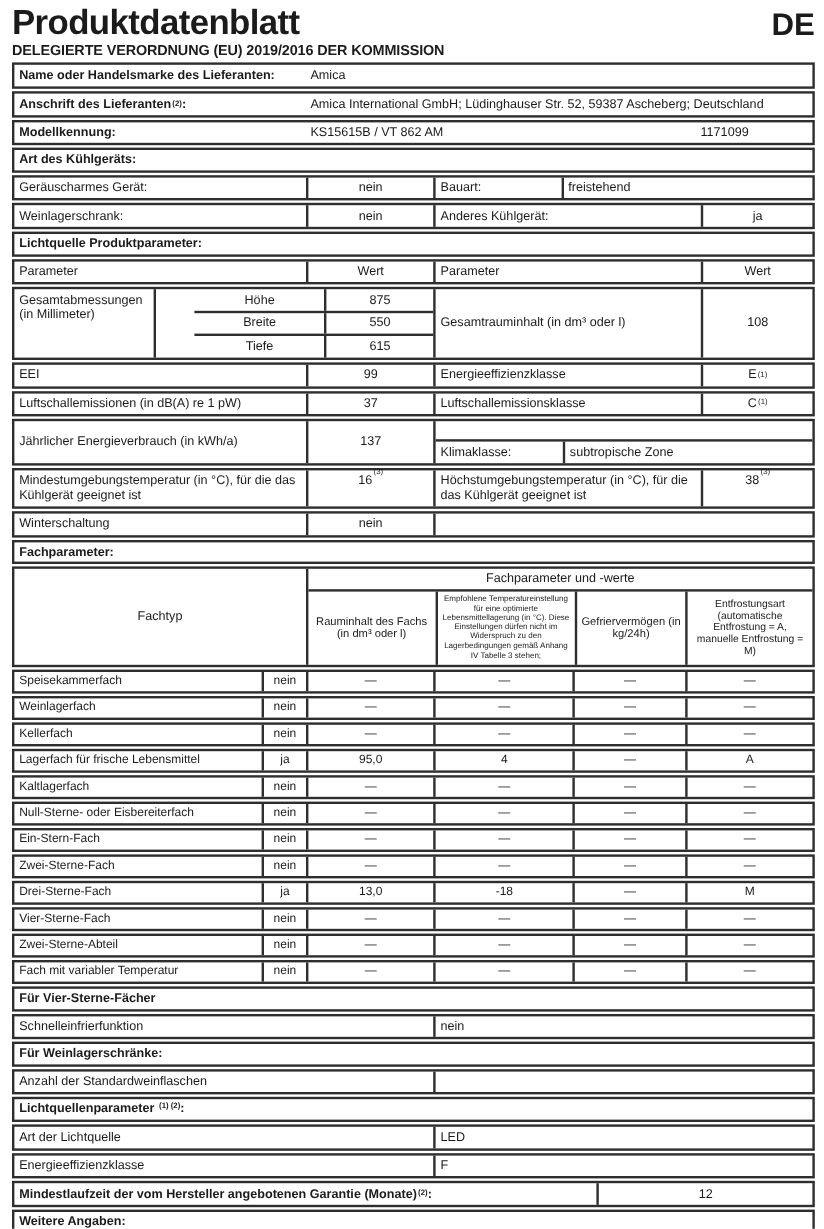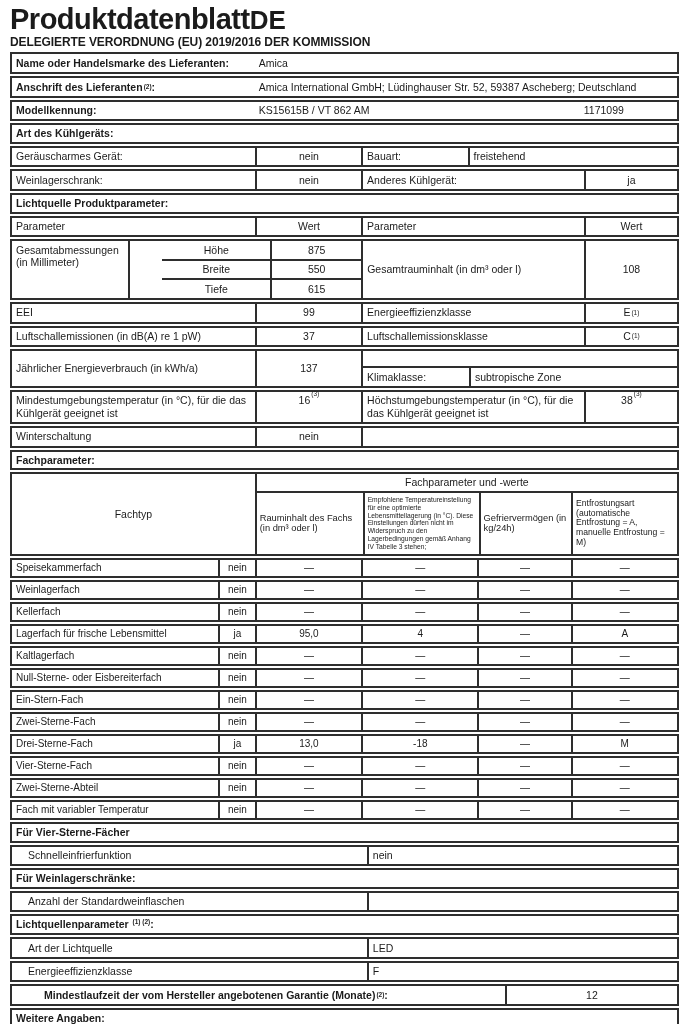--- a/index.html
+++ b/index.html
@@ -4,21 +4,21 @@
 <style>
   * { box-sizing: border-box; margin: 0; padding: 0; }
   html,body { width: 687px; height: 1024px; overflow: hidden; }
   body {
     background: #ffffff;
     color: #1b1b1b;
     font-family: "Liberation Sans", "DejaVu Sans", sans-serif;
     padding: 4px 8px 0 10px;
   }
   
-  .titlebar { display: flex; justify-content: flex-start; align-items: flex-end; }
+  .titlebar { display: flex; justify-content: space-between; align-items: flex-end; }
   .title { font-size: 29px; font-weight: bold; letter-spacing: -0.5px; line-height: 1.05; }
   .lang { font-size: 26px; font-weight: bold; line-height: 1.05; }
   .subtitle { font-size: 12px; font-weight: bold; margin-top: 1px; margin-bottom: 3px; letter-spacing: -0.1px; }
   
   .box {
     border: 2px solid #2e2e2e;
     margin-bottom: 2px;
     display: flex;
     align-items: stretch;
     font-size: 10.5px;
@@ -35,42 +35,42 @@
   
   .w-l1 { width: 36.5%; }
   .w-v1 { width: 16%; }
   .w-l2 { width: 33.5%; }
   .w-v2 { width: 14%; }
   .w-l2s { width: 16%; }           
   .w-v2l { width: 31.5%; }         
   .w-val2 { width: 63.5%; }        
   .w-modv { width: 41.5%; }
   .w-modn { width: 22%; }
-  .w-half { width: 52.5%; margin-left: 12px; }
+  .w-half { width: 52.5%; }
   .w-halfv { width: 47.5%; }
-  .w-war { width: 73%; margin-left: 28px; }
+  .w-war { width: 73%; }
   .w-warv { width: 27%; }
   
   .w-diml { width: 17.5%; }
   .dimmid { width: 35%; display: flex; flex-direction: column; border-left: 2px solid #2e2e2e; }
   .dimrow { display: flex; flex: 1; margin-left: 32px; }
   .dimrow + .dimrow { border-top: 2px solid #2e2e2e; }
   .dimname { width: 54.3%; }
   .dimval { width: 45.7%; }
   
   .rightstack { width: 47.5%; display: flex; flex-direction: column; border-left: 2px solid #2e2e2e; }
   .rs-top { height: 17px; border-bottom: 2px solid #2e2e2e; }
   .rs-bot { display: flex; flex: 1; }
   .rs-bot .w-clima { width: 33.7%; }
   
   .w-ft { width: 36.5%; }
   .fh-right { width: 63.5%; display: flex; flex-direction: column; border-left: 2px solid #2e2e2e; }
   .fh-group { padding: 2px 4px; text-align: center; border-bottom: 2px solid #2e2e2e; }
   .fh-cols { display: flex; flex: 1; }
-  .fh-col { padding: 3px 3px; display: flex; align-items: center; justify-content: center; text-align: left; font-size: 9.3px; line-height: 1.15; }
+  .fh-col { padding: 3px 3px; display: flex; align-items: center; justify-content: center; text-align: center; font-size: 9.3px; line-height: 1.15; }
   .fh-col + .fh-col { border-left: 2px solid #2e2e2e; }
   .fh-vol  { width: 25.2%; }
   .fh-temp { width: 27.6%; font-size: 6.7px; line-height: 1.18; }
   .fh-frz  { width: 22%; }
   .fh-def  { width: 25.2%; font-size: 8.6px; }
   .frow { font-size: 10px; }
   .frow .cell { padding: 2px 4px; }
   .fw-name { width: 31%; }
   .fw-yn   { width: 5.5%; }
   .fw-vol  { width: 16%; }

